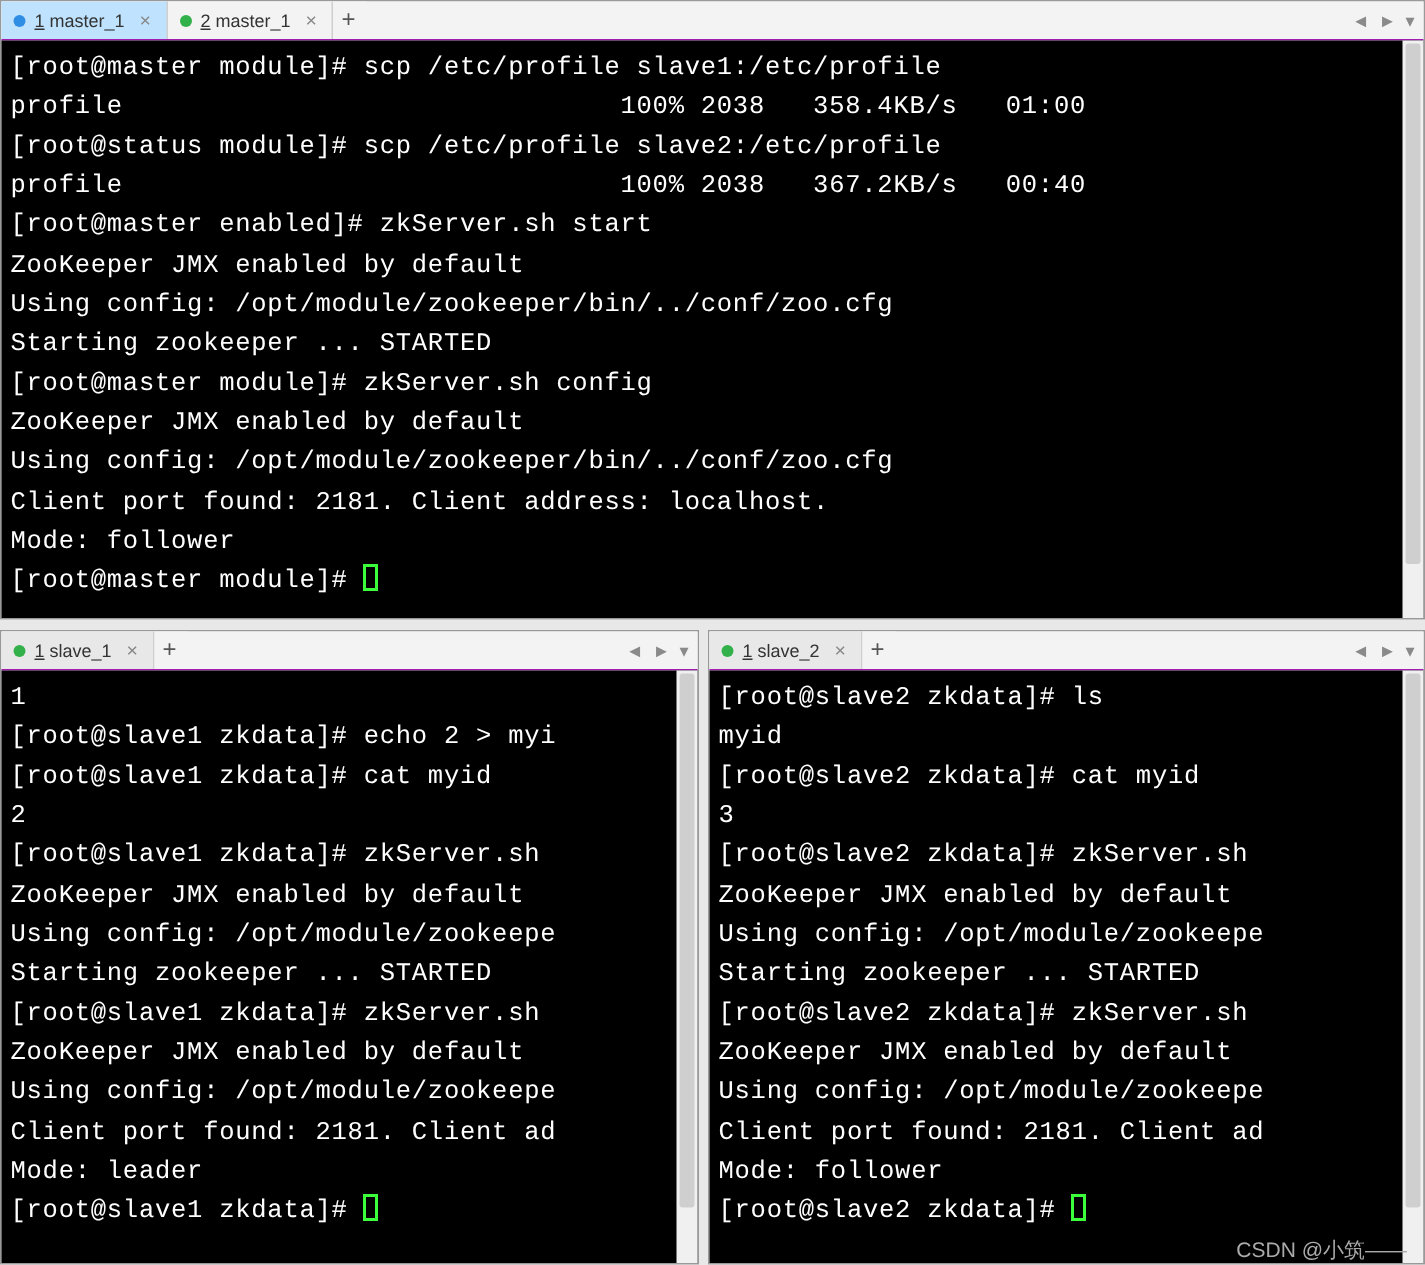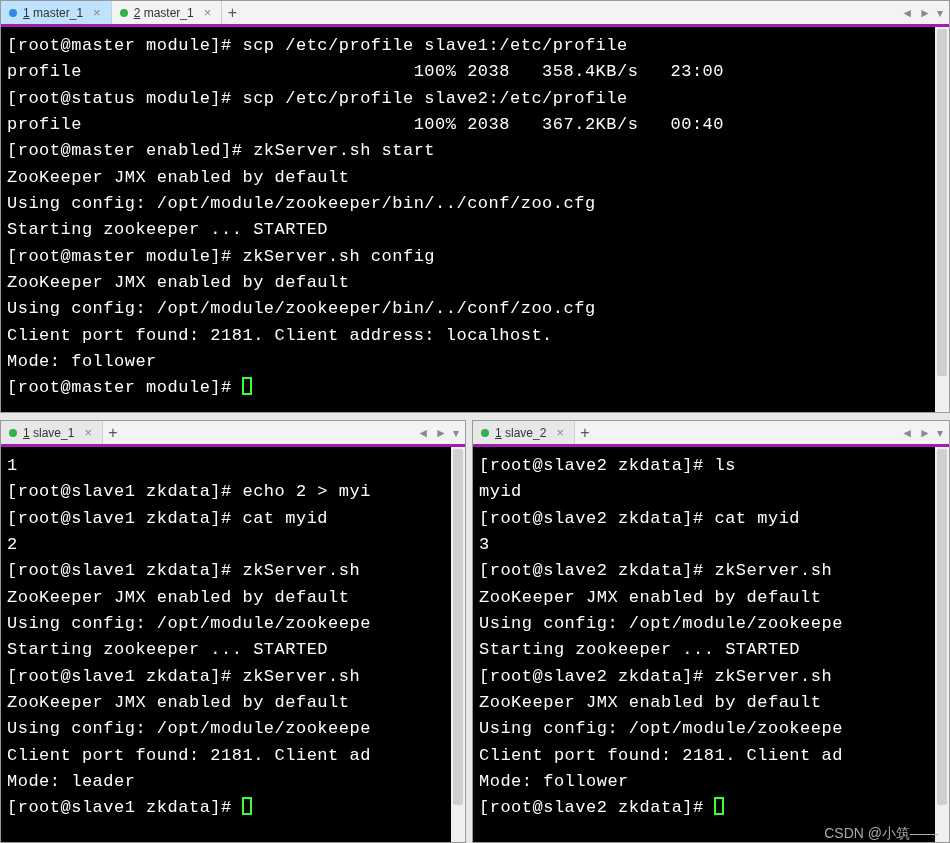--- a/index.html
+++ b/index.html
@@ -18,21 +18,21 @@
       display: flex;
       flex-direction: column;
     }
     .pane-top { left: 0; top: 0; width: 950px; height: 413px; }
     .pane-bl  { left: 0; top: 420px; width: 466px; height: 423px; justify-content: flex-end; }
     .pane-br  { left: 472px; top: 420px; width: 478px; height: 423px; }
 
     .tabbar {
       height: 26px;
       background: #f3f3f3;
-      border-bottom: 3px solid #a21caf;
+      border-bottom: 1px solid #a21caf;
       display: flex;
       align-items: stretch;
       user-select: none;
     }
     .tab {
       display: flex;
       align-items: center;
       gap: 6px;
       padding: 0 10px 0 8px;
       font: 12px Tahoma, Arial, sans-serif;
@@ -101,21 +101,21 @@
       <span class="tab-close">×</span>
     </div>
     <div class="tab addtab">+</div>
     <div class="tab-ctrls">
       <span>◄</span>
       <span>►</span>
       <span>▾</span>
     </div>
   </div>
   <div class="term"><span>[root@master module]# scp /etc/profile slave1:/etc/profile</span>
-<span>profile                               100% 2038   358.4KB/s   23:00    </span>
+<span>profile                               100% 2038   358.4KB/s   01:00    </span>
 <span>[root@status module]# scp /etc/profile slave2:/etc/profile</span>
 <span>profile                               100% 2038   367.2KB/s   00:40    </span>
 <span>[root@master enabled]# zkServer.sh start</span>
 <span>ZooKeeper JMX enabled by default</span>
 <span>Using config: /opt/module/zookeeper/bin/../conf/zoo.cfg</span>
 <span>Starting zookeeper ... STARTED</span>
 <span>[root@master module]# zkServer.sh config</span>
 <span>ZooKeeper JMX enabled by default</span>
 <span>Using config: /opt/module/zookeeper/bin/../conf/zoo.cfg</span>
 <span>Client port found: 2181. Client address: localhost.</span>

